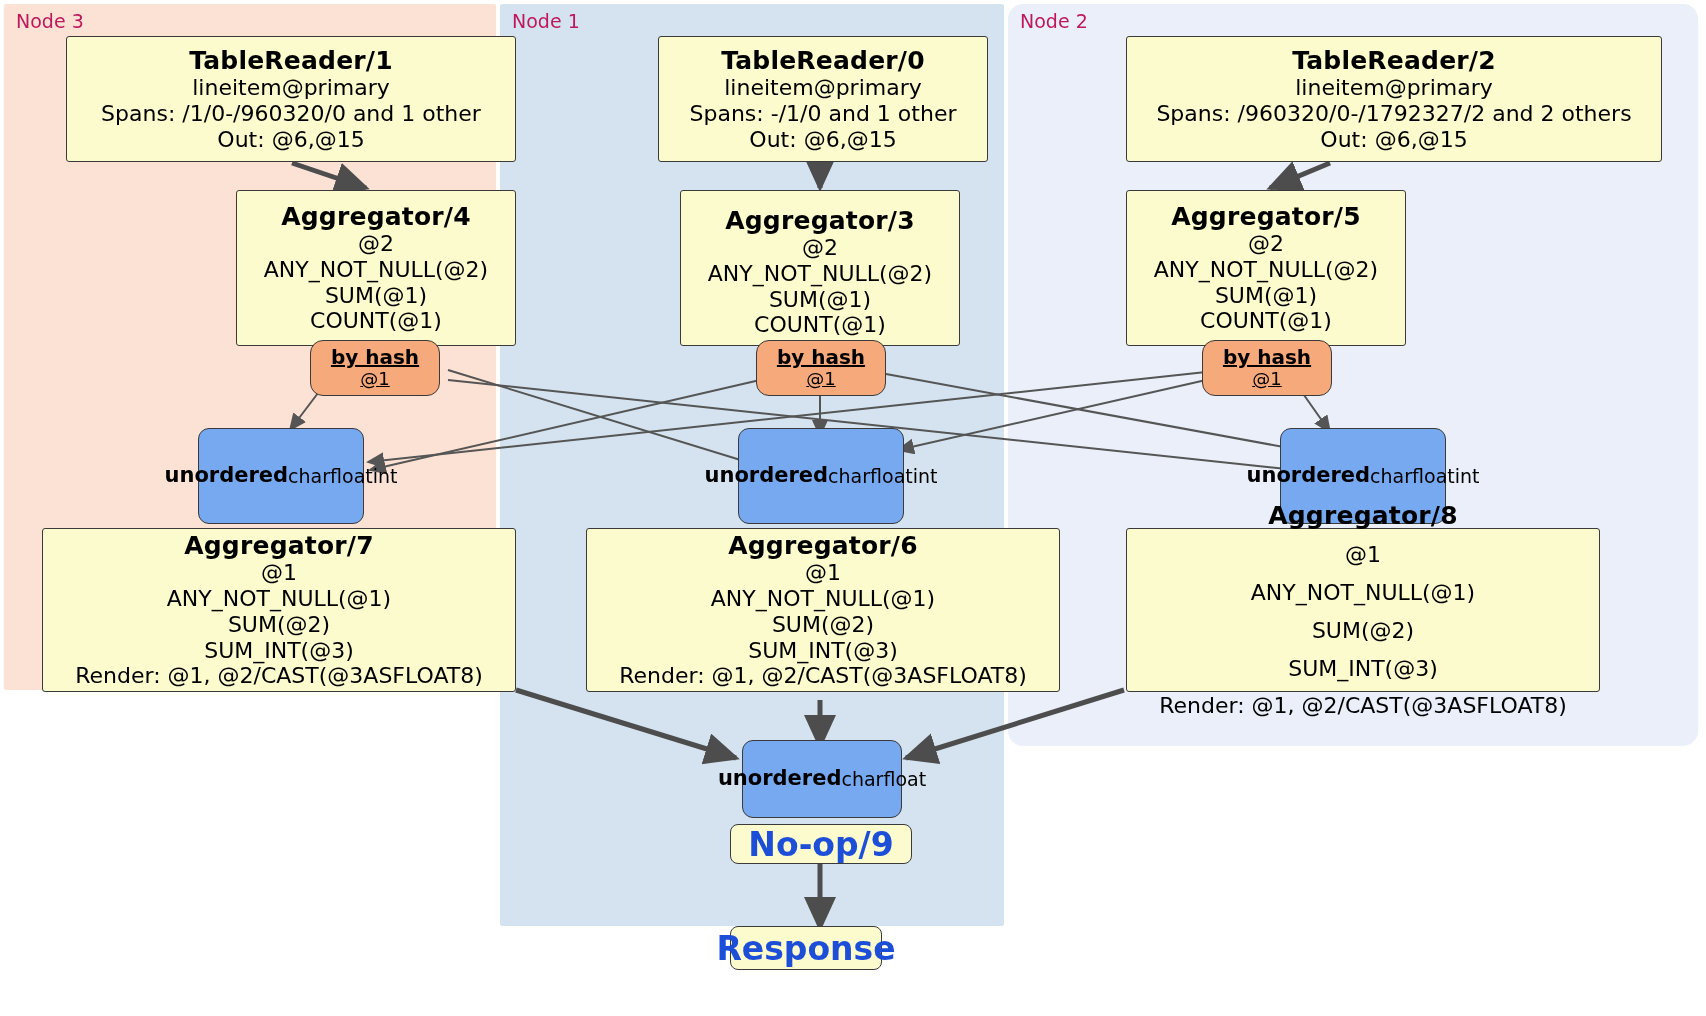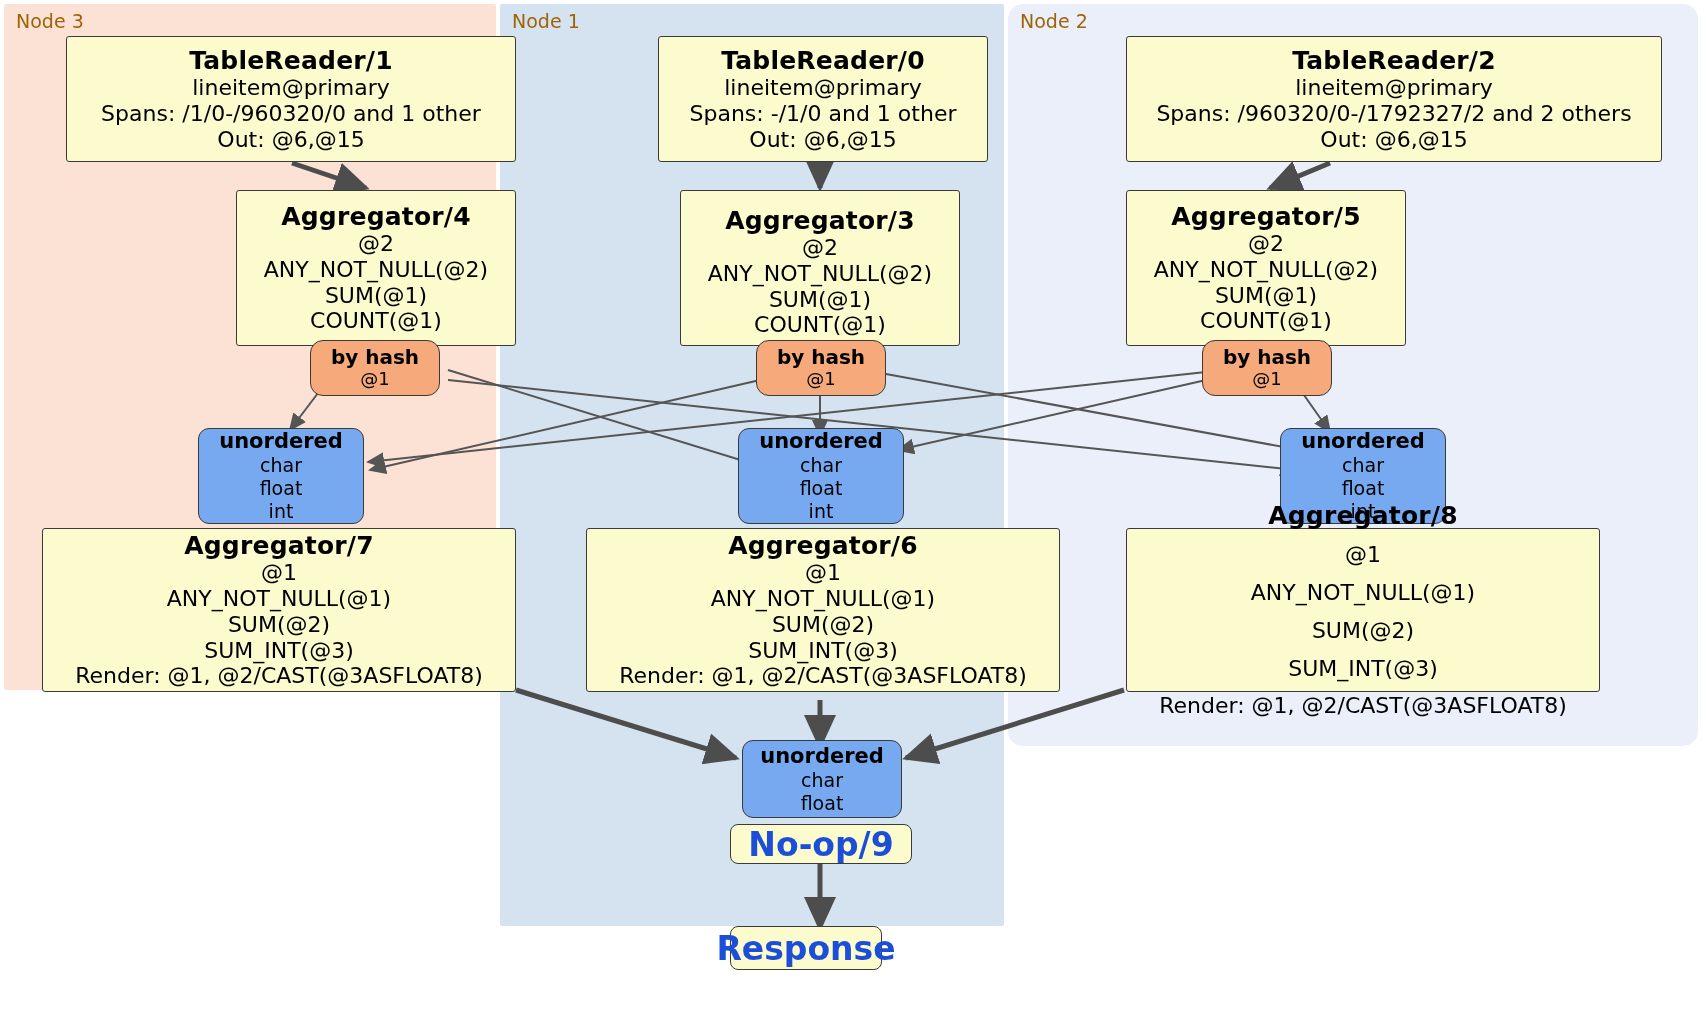--- a/index.html
+++ b/index.html
@@ -7,49 +7,50 @@
   body{
     font-family:"DejaVu Sans","Liberation Sans",sans-serif;
     width:1706px;height:1016px;position:relative;overflow:hidden;
   }
   #stage{position:absolute;left:0;top:0;width:1706px;height:1016px;}
 
   
   .node-panel{position:absolute;border-radius:2px;}
   .node-panel .panel-label{
     position:absolute;left:12px;top:6px;
-    font-size:19px;color:#a16207;white-space:nowrap;
+    font-size:19px;color:#be185d;white-space:nowrap;
   }
 
   
   .proc{
     position:absolute;box-sizing:border-box;
     background:#fbfbcd;border:1.6px solid #3a3a3a;border-radius:3px;
     text-align:center;color:#000;
     display:flex;flex-direction:column;align-items:center;justify-content:center;
     padding:7px 10px;
   }
   .proc .ptitle{font-weight:bold;font-size:25px;line-height:1.18;letter-spacing:.2px;}
   .proc .pline{font-size:22px;line-height:1.17;white-space:nowrap;}
 
   
   .router{
     position:absolute;box-sizing:border-box;
     background:#f6a97a;border:1.6px solid #3a3a3a;border-radius:13px;
     display:flex;flex-direction:column;align-items:center;justify-content:center;
     color:#000;
+    text-decoration:underline;
   }
   .router .rtitle{font-weight:bold;font-size:20px;line-height:1.15;}
   .router .rline{font-size:18px;line-height:1.15;}
 
   
   .recv{
     position:absolute;box-sizing:border-box;
     background:#77a9f0;border:1.6px solid #3a3a3a;border-radius:11px;
-    display:flex;flex-direction:column;align-items:center;justify-content:center;
+    display:flex;flex-direction:row;align-items:center;justify-content:center;
     color:#000;padding:4px 8px;
   }
   .recv .vtitle{font-weight:bold;font-size:21px;line-height:1.2;}
   .recv .vline{font-size:19px;line-height:1.2;}
 
   
   .simple{
     position:absolute;box-sizing:border-box;
     background:#fbfbcd;border:1.6px solid #3a3a3a;border-radius:8px;
     display:flex;align-items:center;justify-content:center;

